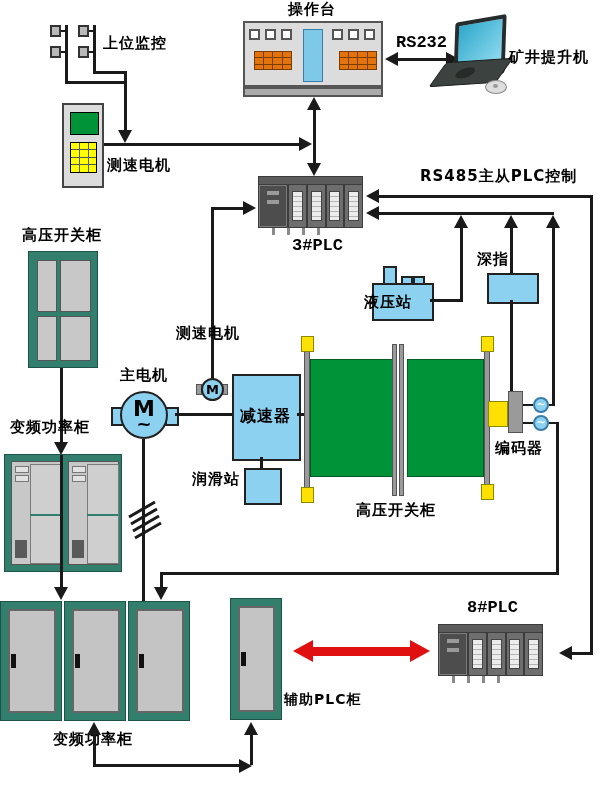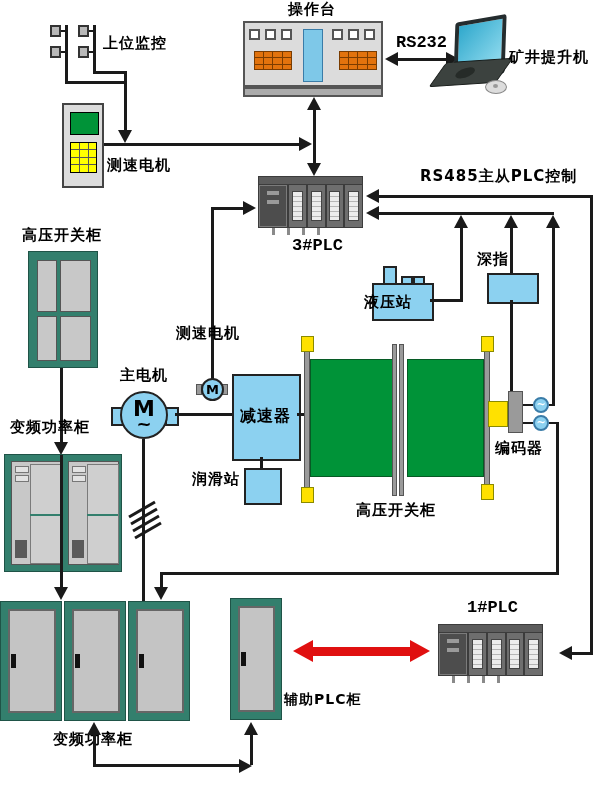--- a/index.html
+++ b/index.html
@@ -304,21 +304,21 @@
     <div class="handle" style="left:10px;top:53px"></div>
   </div>
   <div class="lbl" style="left:284px;top:692px;font-size:14px">辅助PLC柜</div>
 
   <div>
     <div class="redshaft" style="left:312px;top:647px;width:99px;height:9px"></div>
     <div class="redhead" style="left:293px;top:640px;border-top:11px solid transparent;border-bottom:11px solid transparent;border-right:20px solid #e01010"></div>
     <div class="redhead" style="left:410px;top:640px;border-top:11px solid transparent;border-bottom:11px solid transparent;border-left:20px solid #e01010"></div>
   </div>
 
-  <div class="lbl mono" style="left:467px;top:599px">1#PLC</div>
+  <div class="lbl mono" style="left:467px;top:599px">8#PLC</div>
   <div class="plc" style="left:438px;top:624px">
     <div class="plc-top"></div>
     <div class="plc-body">
       <div class="plc-cpu">
           <i></i>
           <i></i>
         </div>
       <div class="plc-slot">
           <b></b>
         </div>

